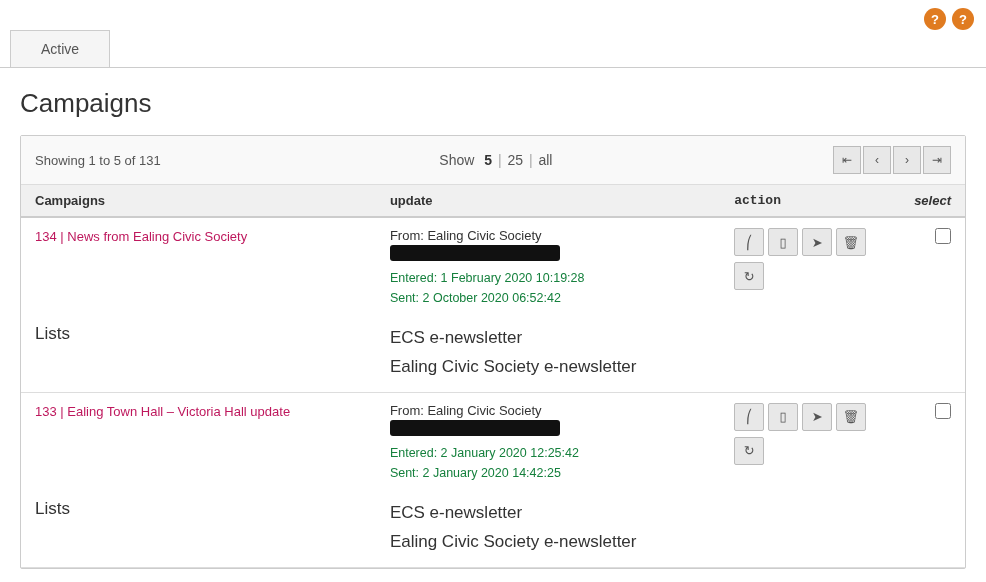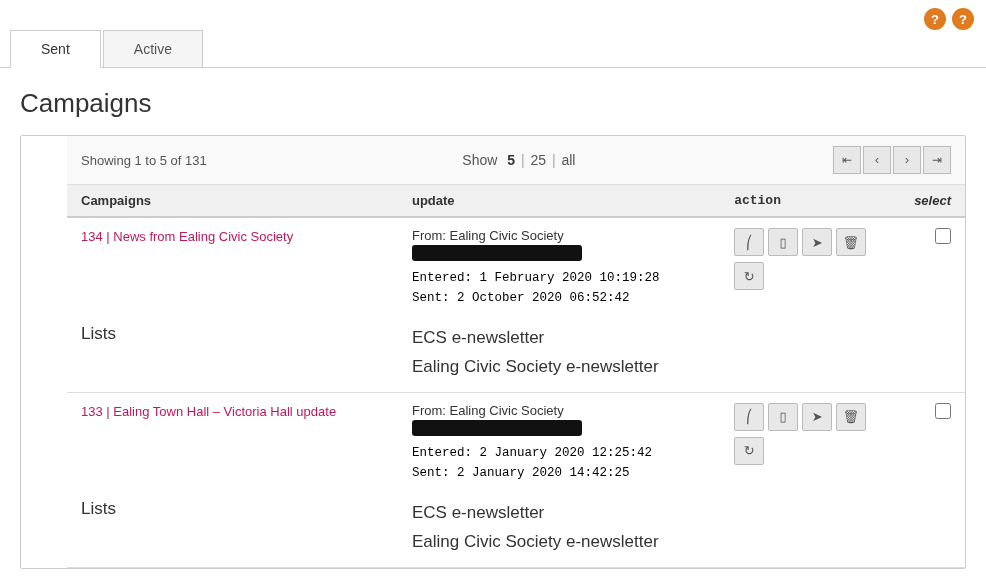--- a/index.html
+++ b/index.html
@@ -64,21 +64,20 @@
       font-size: 26px;
       font-weight: 400;
       margin-bottom: 16px;
       color: #333;
     }
 
     
     .panel {
       border: 1px solid #ccc;
       border-radius: 2px;
-      padding-left: 46px;
     }
 
     
     .pagination-bar {
       display: flex;
       align-items: center;
       justify-content: space-between;
       padding: 10px 14px;
       background: #f9f9f9;
       border-bottom: 1px solid #ddd;
@@ -181,24 +180,23 @@
     .details-cell .redacted {
       display: inline-block;
       background: #111;
       color: #111;
       border-radius: 3px;
       height: 16px;
       width: 170px;
       margin-bottom: 4px;
     }
     .details-cell .date-line {
-      color: #000000;
+      color: #15803d;
       font-size: 12.5px;
       line-height: 1.6;
-      font-family: Liberation Mono, monospace;
     }
 
     
     .action-cell {
       vertical-align: top;
       padding-top: 10px;
     }
     .action-buttons-row {
       display: flex;
       gap: 4px;
@@ -246,23 +244,20 @@
   </style>
 </head>
 <body>
 
 <div class="top-bar">
   <div class="help-icon">?</div>
   <div class="help-icon">?</div>
 </div>
 
 <div class="tabs">
-  <div class="tab active">
-    <span>Sent</span>
-  </div>
   <div class="tab">
     <span>Active</span>
   </div>
 </div>
 
 <div class="page-content">
   <h1 class="page-title">Campaigns</h1>
 
   <div class="panel">
 

